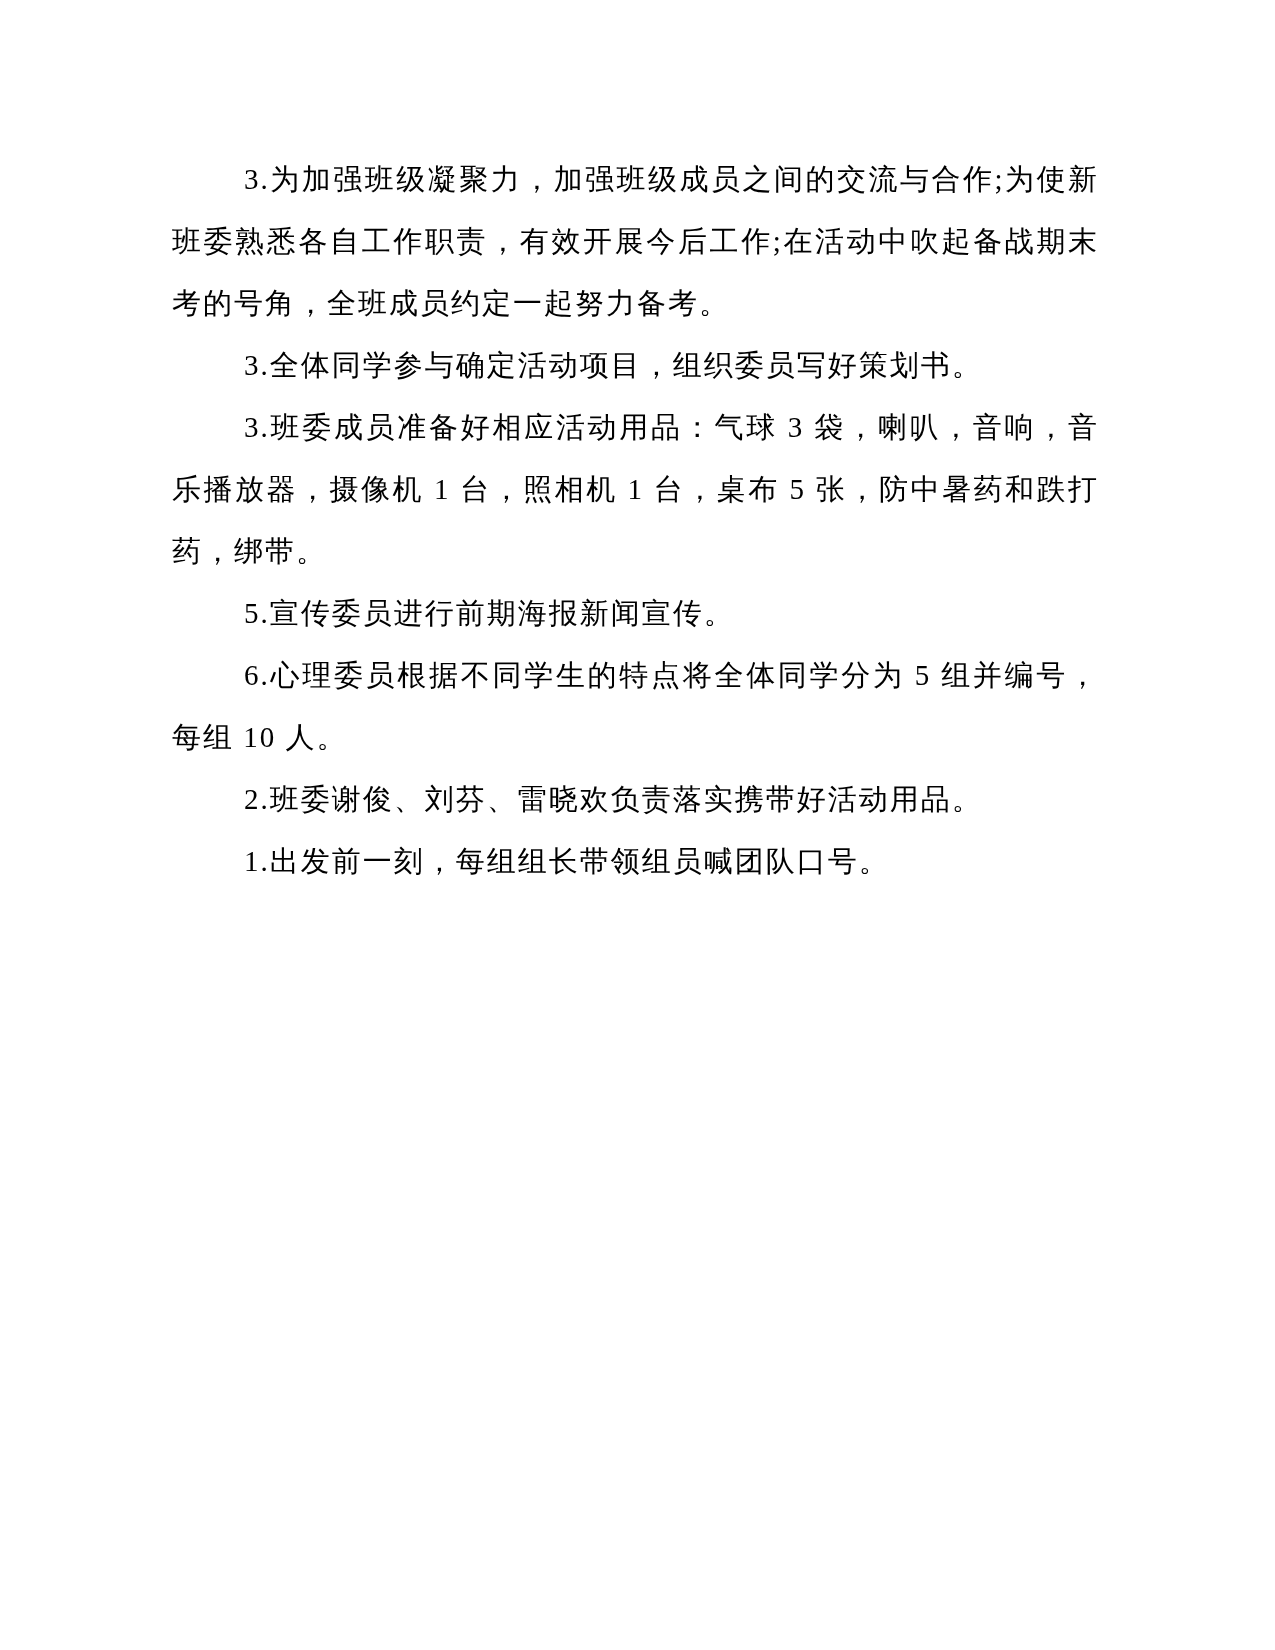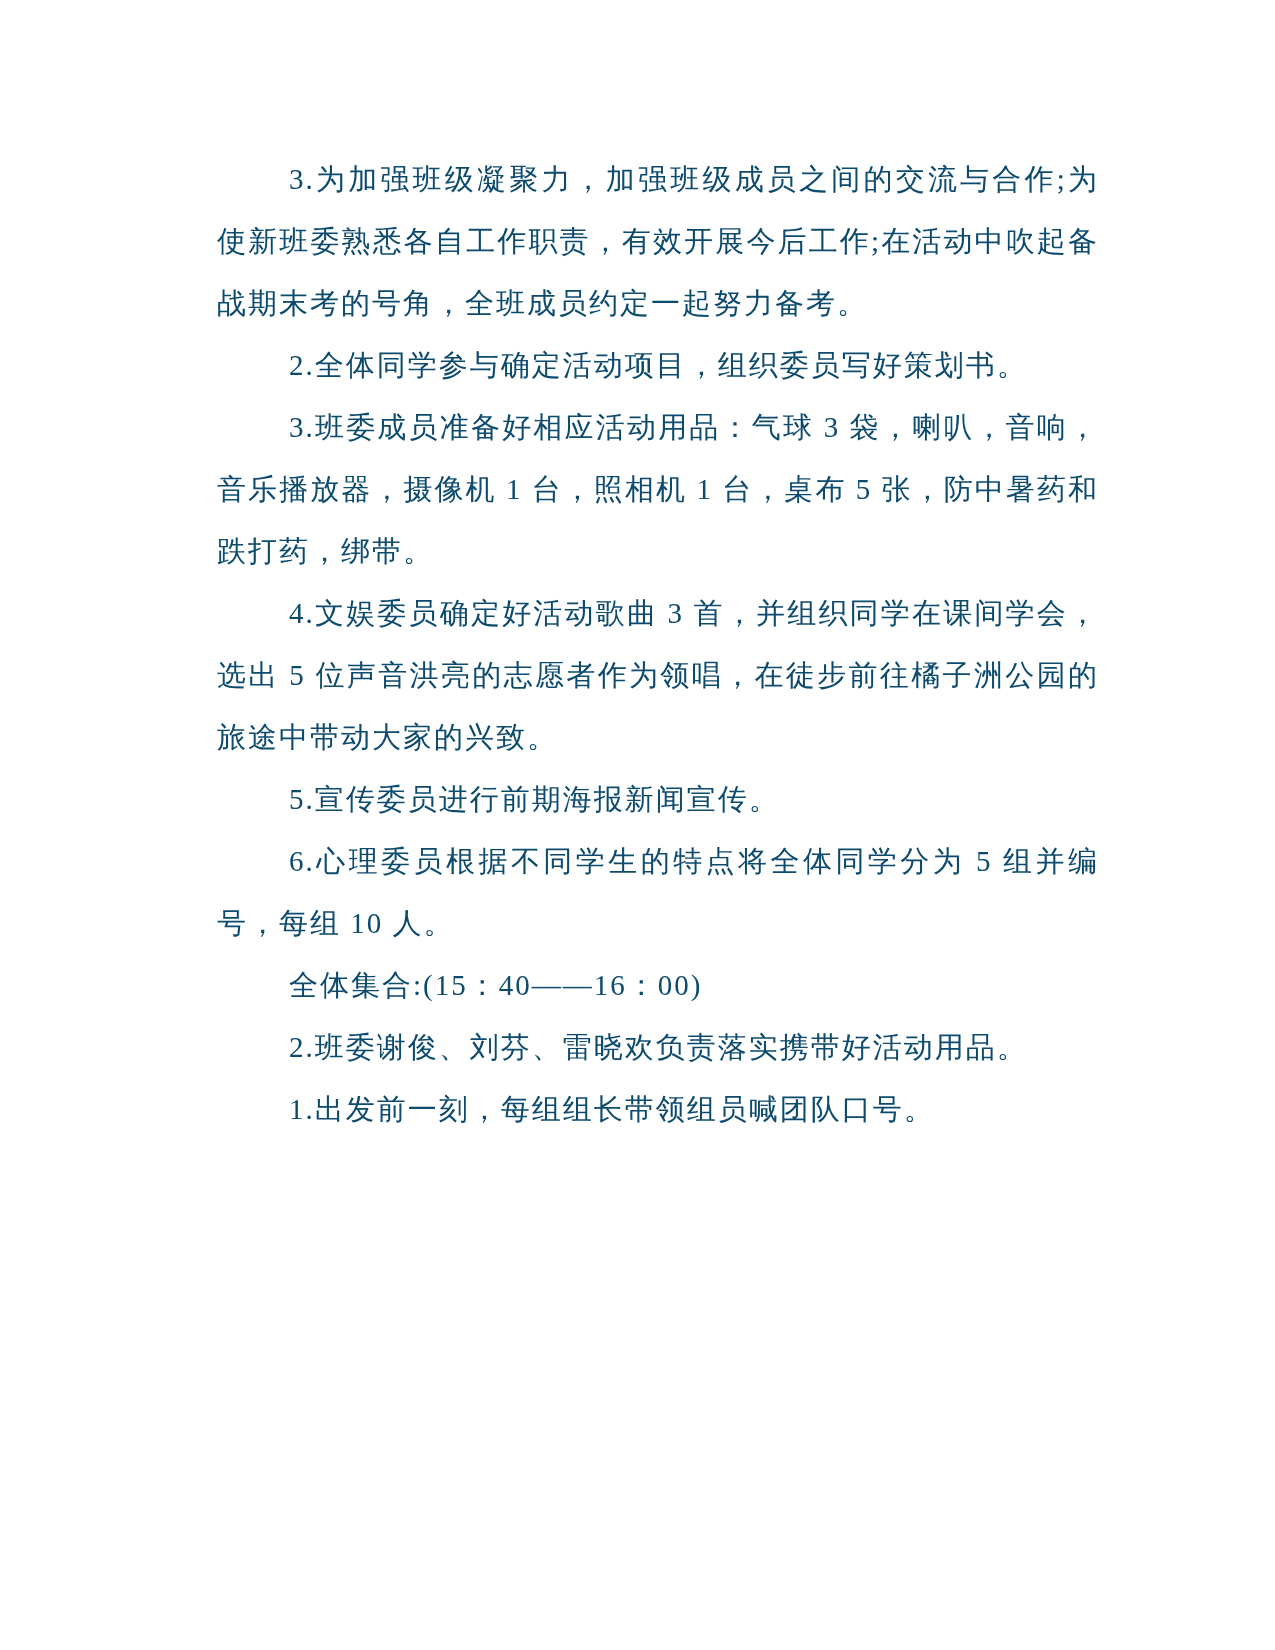--- a/index.html
+++ b/index.html
@@ -30,24 +30,22 @@
     text-justify: inter-ideograph;
   }
   .doc-body p.para.indent {
     text-indent: 72px;
   }
 </style>
 </head>
 <body>
 
 <div class="page">
-  <div class="doc-body" style="color: #0c4a6e; margin-left: 45px;">
+  <div class="doc-body" style="color: #000000;">
       <p class="para indent">3.为加强班级凝聚力，加强班级成员之间的交流与合作;为使新班委熟悉各自工作职责，有效开展今后工作;在活动中吹起备战期末考的号角，全班成员约定一起努力备考。</p>
-      <p class="para indent">2.全体同学参与确定活动项目，组织委员写好策划书。</p>
+      <p class="para indent">3.全体同学参与确定活动项目，组织委员写好策划书。</p>
       <p class="para indent">3.班委成员准备好相应活动用品：气球 3 袋，喇叭，音响，音乐播放器，摄像机 1 台，照相机 1 台，桌布 5 张，防中暑药和跌打药，绑带。</p>
-      <p class="para indent">4.文娱委员确定好活动歌曲 3 首，并组织同学在课间学会，选出 5 位声音洪亮的志愿者作为领唱，在徒步前往橘子洲公园的旅途中带动大家的兴致。</p>
       <p class="para indent">5.宣传委员进行前期海报新闻宣传。</p>
       <p class="para indent">6.心理委员根据不同学生的特点将全体同学分为 5 组并编号，每组 10 人。</p>
-      <p class="para indent">全体集合:(15：40——16：00)</p>
       <p class="para indent">2.班委谢俊、刘芬、雷晓欢负责落实携带好活动用品。</p>
       <p class="para indent">1.出发前一刻，每组组长带领组员喊团队口号。</p>
     </div>
 </div>
 
 </body></html>

